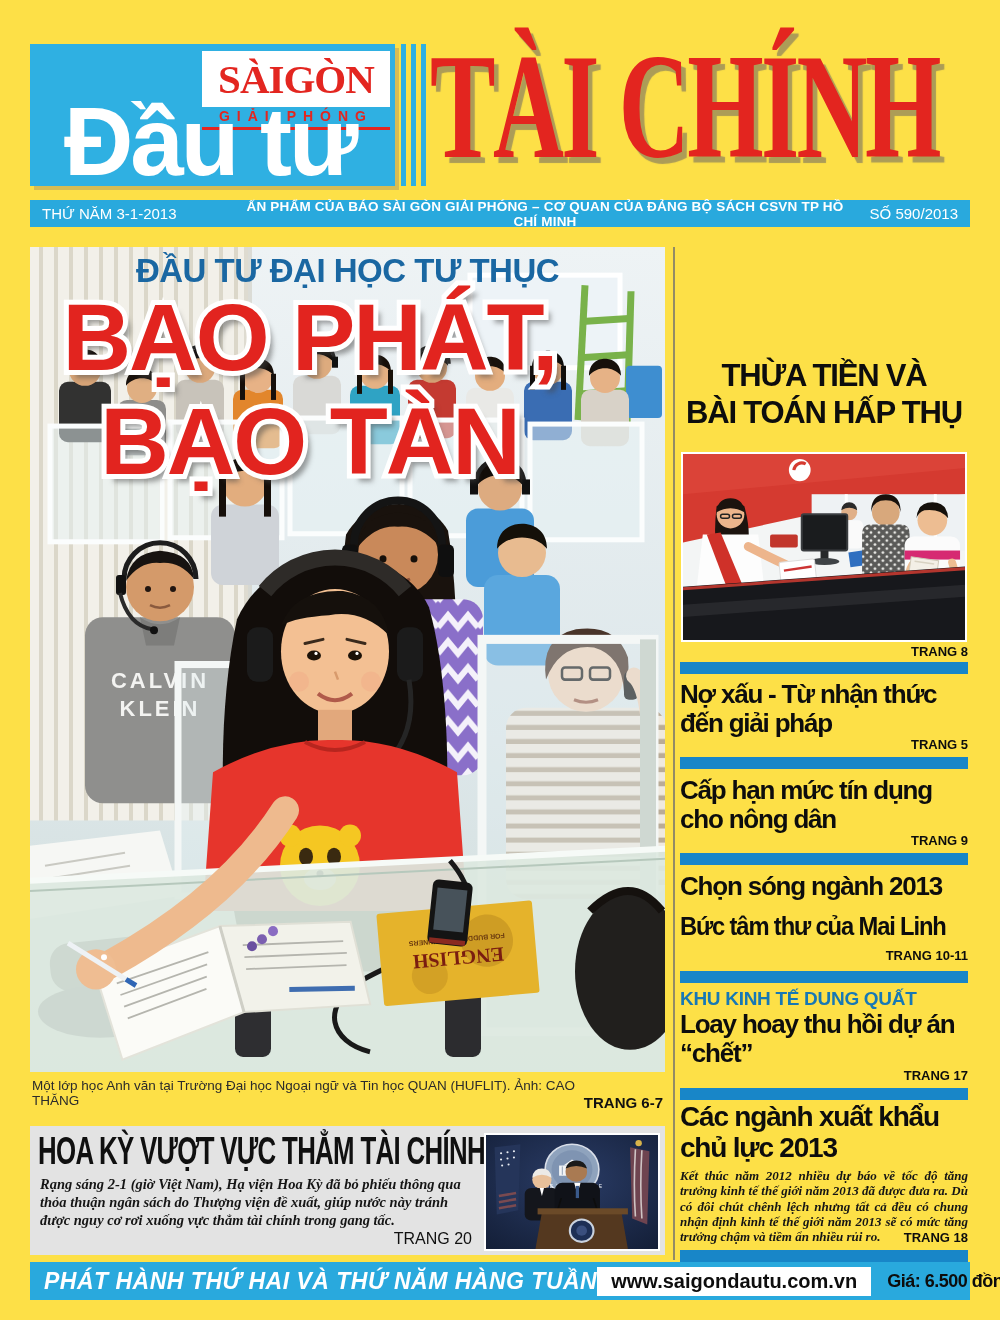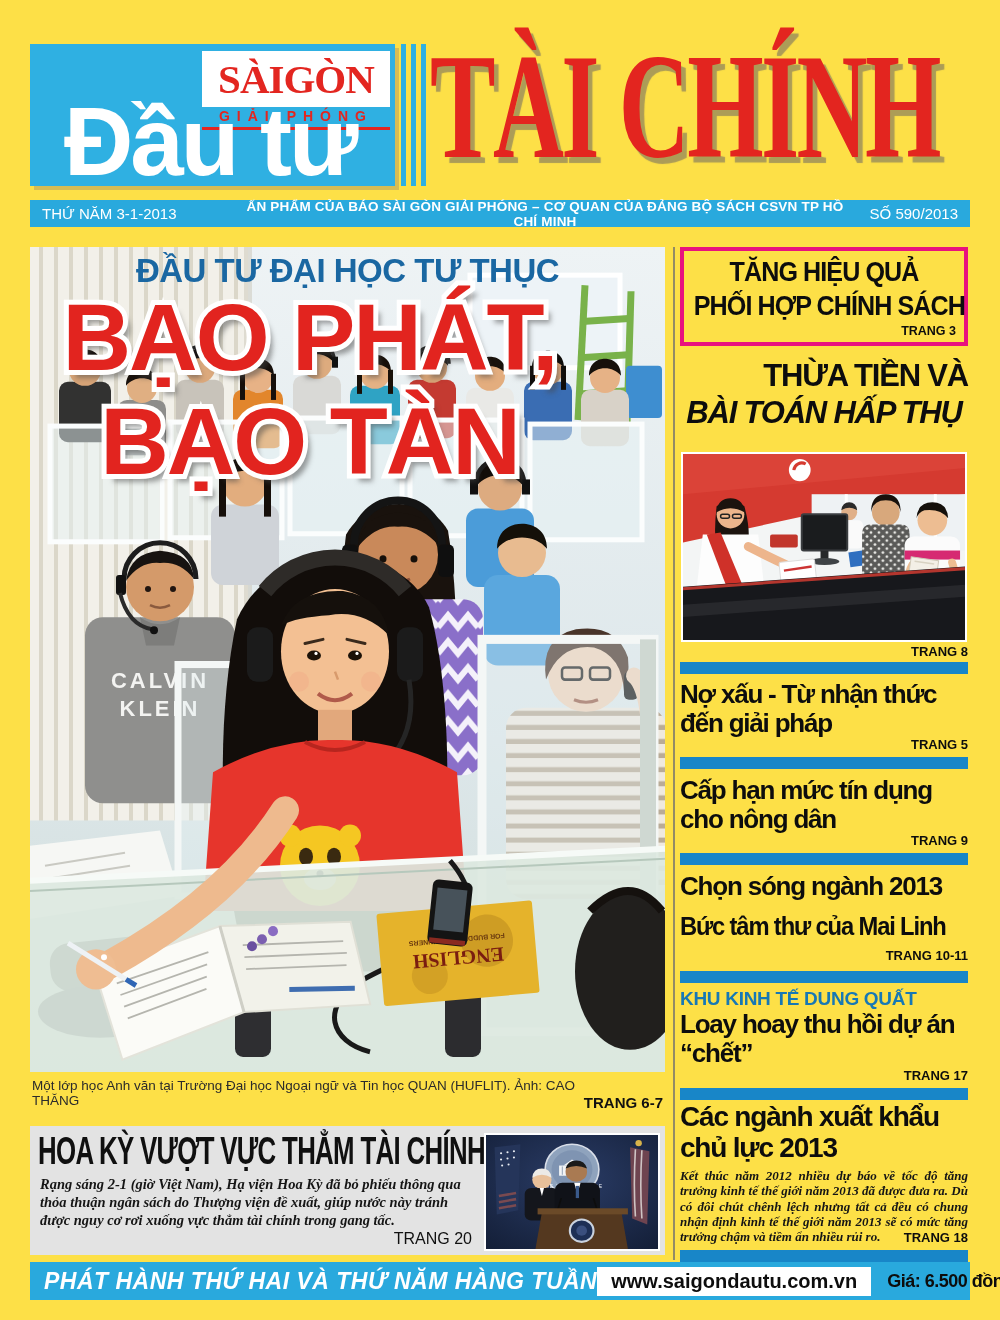--- a/index.html
+++ b/index.html
@@ -43,21 +43,21 @@
   #us-photo svg{display:block;width:100%;height:100%;}
 
   
   #col-divider{left:673px;top:247px;width:2px;height:1013px;background:#6f6f6f;opacity:.75;}
   .sb{left:680px;width:288px;}
   #sb-box{top:247px;height:99px;border:4px solid #e8127e;box-sizing:border-box;}
   .sb-box-line{position:absolute;left:0;width:100%;text-align:center;font-size:27px;font-weight:700;color:#0d0d0d;letter-spacing:-1px;transform:scaleX(.93);transform-origin:center;white-space:nowrap;}
   #sb-box-l1{top:6px;} #sb-box-l2{top:40px;}
   #sb-box-ref{position:absolute;right:8px;bottom:4px;font-size:12.5px;font-weight:700;color:#0d0d0d;}
   .sb-h2{text-align:center;font-size:31px;font-weight:700;color:#0d0d0d;letter-spacing:-1.2px;white-space:nowrap;}
-  #sb2-l1{top:358px;text-align:right;} #sb2-l2{top:395px;font-style:italic;}
+  #sb2-l1{top:358px;} #sb2-l2{top:395px;}
   #sb-photo{left:681px;top:452px;width:282px;height:186px;border:2px solid #fff;background:#f6f7f7;}
   #sb-photo svg{display:block;width:100%;height:100%;}
   .trang{text-align:right;font-size:13px;font-weight:700;color:#0d0d0d;}
   #tr8{top:644px;}
   .sb-bar{height:12px;background:#1886c8;}
   #bar1{top:662px;} #bar2{top:757px;} #bar3{top:853px;} #bar4{top:971px;} #bar5{top:1088px;} #bar6{top:1250px;}
   .news-h{font-weight:700;font-size:26px;line-height:1.12;letter-spacing:-1.2px;color:#0d0d0d;}
   #it1{top:680px;} #tr5{top:737px;}
   #it2{top:776px;} #tr9{top:833px;}
   #it3a{top:872px;} #it3b{top:912px;font-size:25px;white-space:nowrap;transform:scaleX(.95);transform-origin:left;} #tr1011{top:948px;}
@@ -438,25 +438,20 @@
         <polygon points="52,76 126,76 132,112 46,112" fill="#54381f"></polygon>
         <rect x="48" y="72" width="84" height="6" fill="#6b4a28"></rect>
         <circle cx="89" cy="94" r="11" fill="#1d2f55" stroke="#c9d2de" stroke-width="2"></circle>
         <circle cx="89" cy="94" r="5" fill="#3a4f7e"></circle>
       </svg>
     </div>
   </div>
 
   <div class="abs" id="col-divider"></div>
 
-  <div class="abs sb" id="sb-box">
-    <div class="sb-box-line" id="sb-box-l1">TĂNG HIỆU QUẢ</div>
-    <div class="sb-box-line" id="sb-box-l2">PHỐI HỢP CHÍNH SÁCH</div>
-    <div id="sb-box-ref">TRANG 3</div>
-  </div>
 
   <div class="abs sb sb-h2" id="sb2-l1">THỪA TIỀN VÀ</div>
   <div class="abs sb sb-h2" id="sb2-l2">BÀI TOÁN HẤP THỤ</div>
 
   <div class="abs" id="sb-photo">
     <svg viewBox="0 0 285 185" preserveAspectRatio="none">
       <defs>
           <pattern id="dots" width="8" height="8" patternUnits="userSpaceOnUse">
             <rect width="8" height="8" fill="#5a5a58"></rect>
             <circle cx="2" cy="2" r="1.4" fill="#e8e8e4"></circle>

